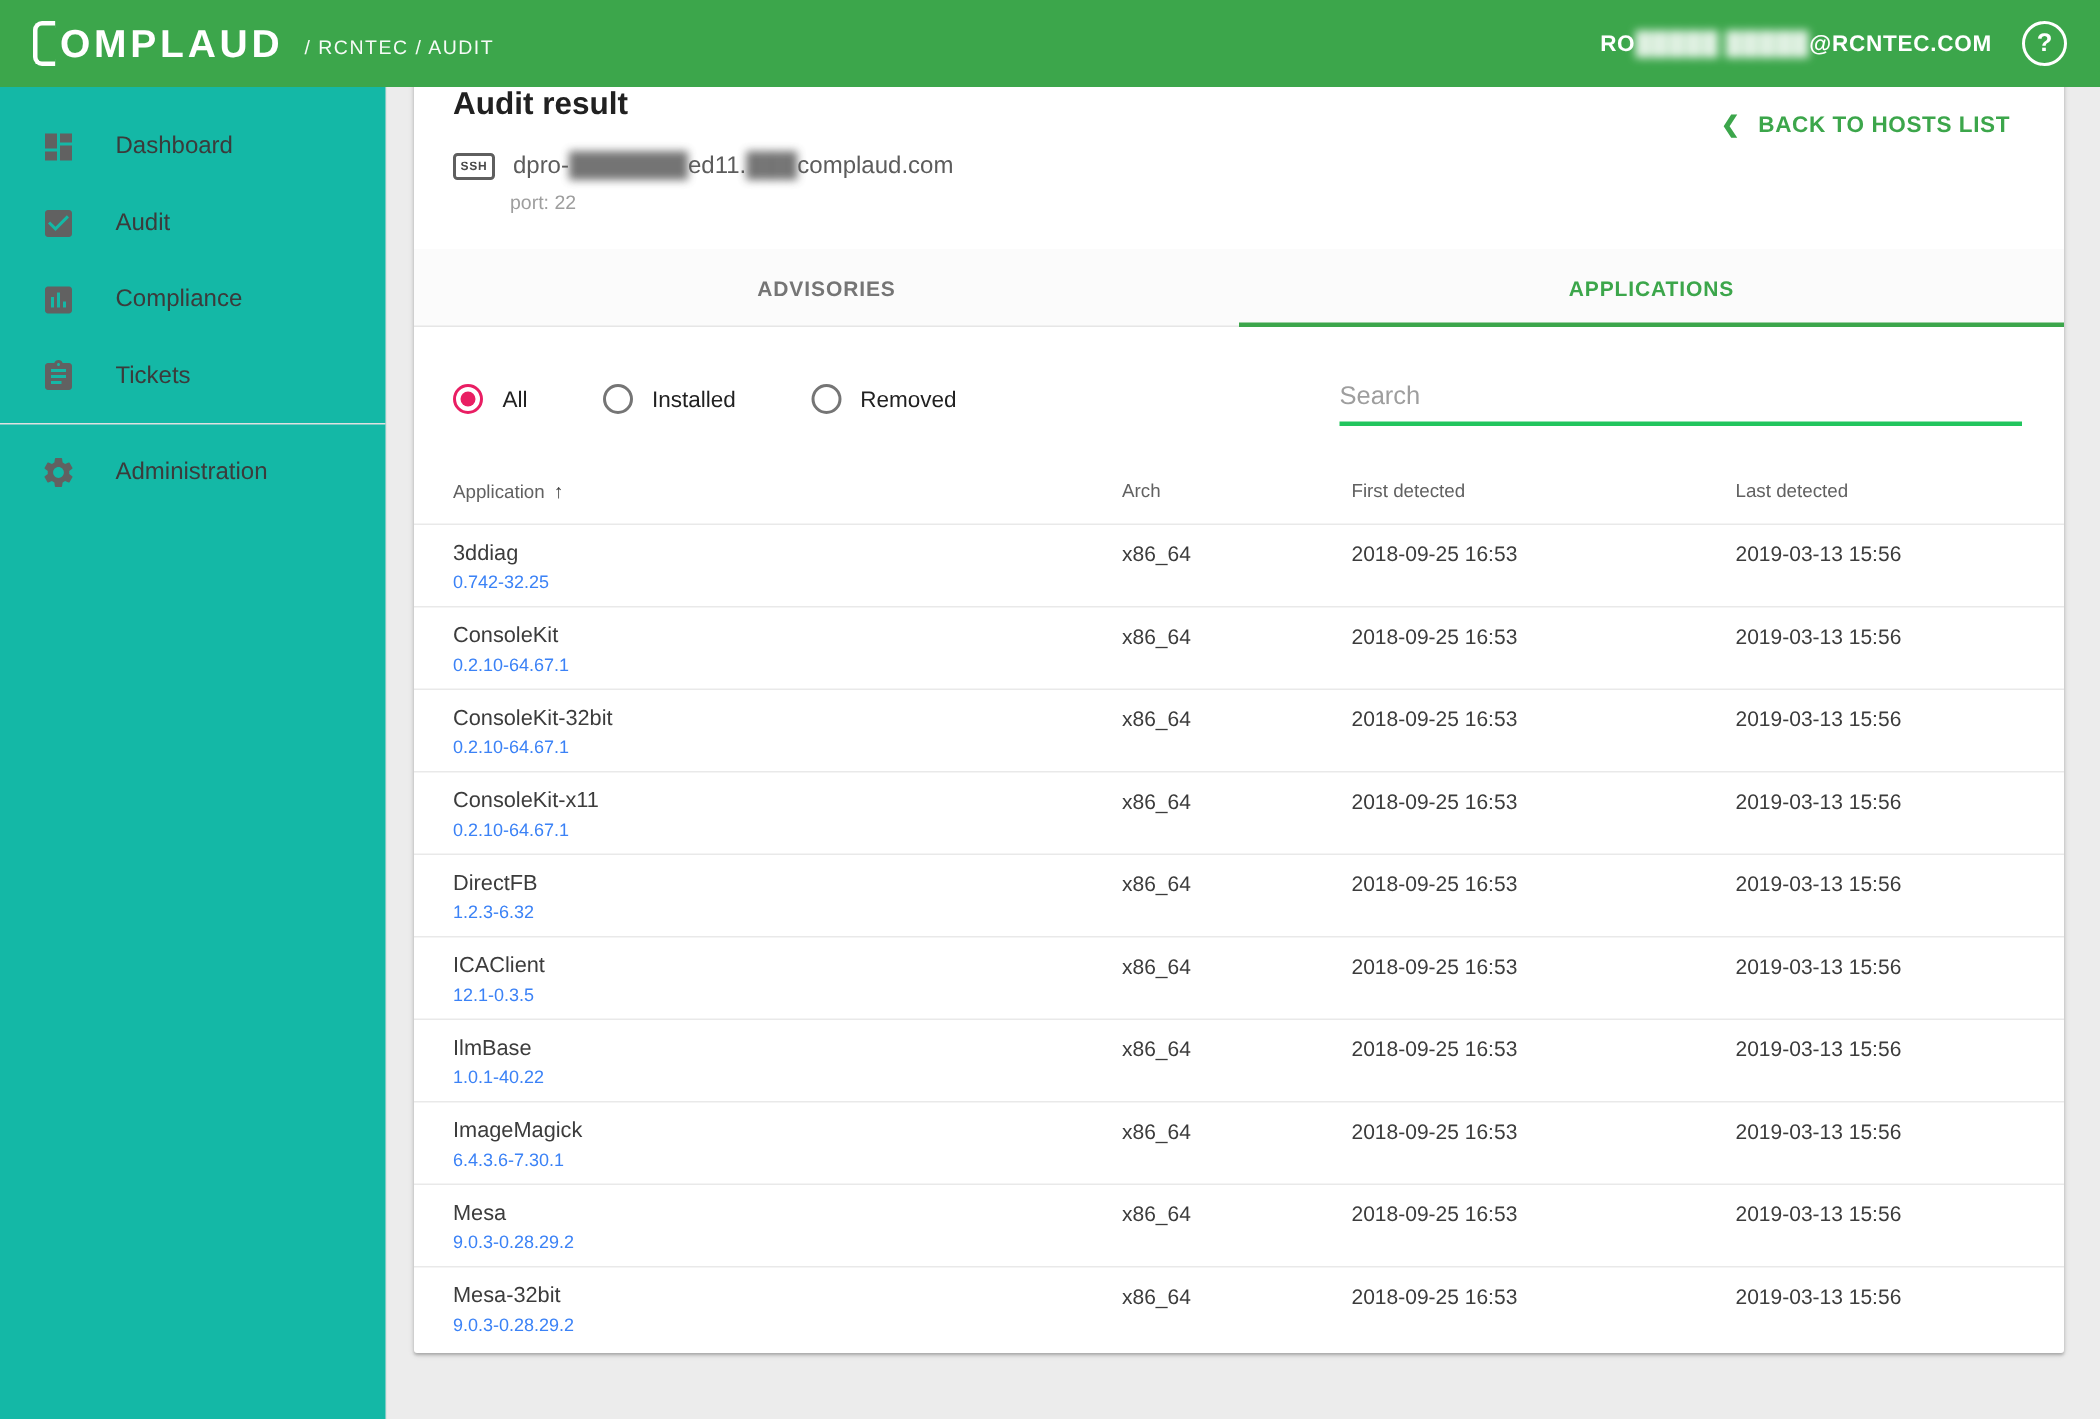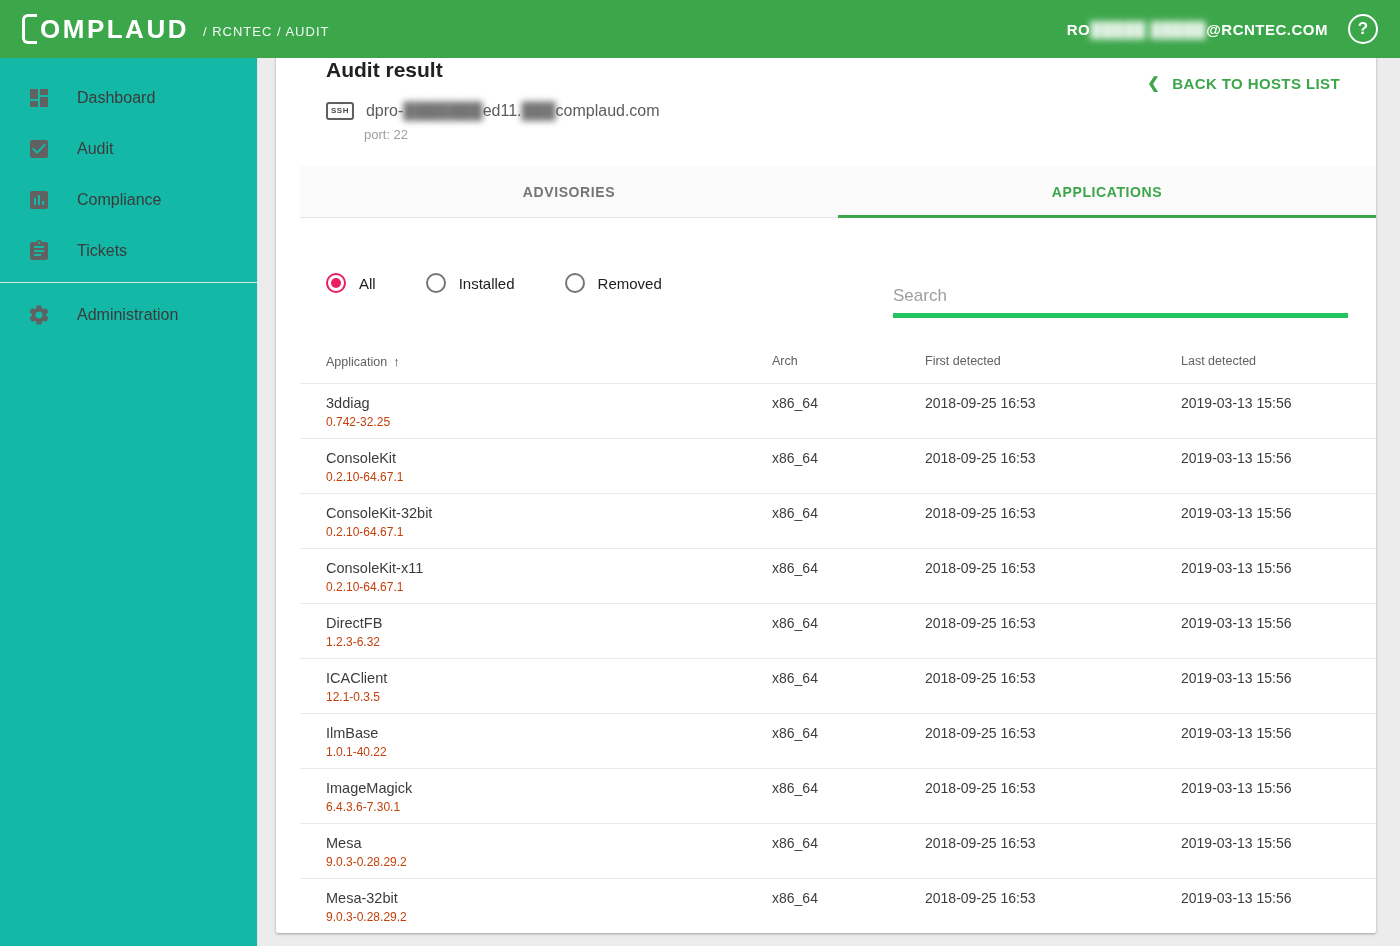--- a/index.html
+++ b/index.html
@@ -27,21 +27,21 @@
              border-right:1px solid #e2e2e2; padding-top:14px; z-index:10; }
   .side-item { display:flex; align-items:center; height:51px; padding-left:27px; cursor:pointer; }
   .side-icon { width:24px; height:24px; flex:0 0 24px; }
   .side-icon svg { width:24px; height:24px; fill:#616161; display:block; }
   .side-label { font-size:16px; color:#3b3b3b; margin-left:26px; }
   .side-divider { border-top:1px solid #e0e0e0; margin:6px 0; }
 
   
   .main { margin-left:258px; padding:22px 12px 0 18px; }
   .card { background:#fff; width:1100px; box-shadow:0 1px 2px rgba(0,0,0,.22), 0 1px 4px rgba(0,0,0,.12);
-          border-radius:2px; min-height:880px;padding-left:24px; }
+          border-radius:2px; min-height:880px; }
 
   .card-head { position:relative; padding:36px 26px 24px 26px; }
   .card-title { font-size:21px; font-weight:bold; color:#212121; }
   .host-line { display:flex; align-items:center; margin-top:20px; }
   .ssh-badge { border:2px solid #5f5f5f; border-radius:3px; color:#4a4a4a; font-size:8px;
                font-weight:bold; padding:3px 3px; letter-spacing:.5px; line-height:1; }
   .host-text { font-size:16px; color:#5c5c5c; margin-left:12px; }
   .port-text { font-size:13px; color:#9e9e9e; margin-left:38px; margin-top:7px; }
   .back-link { position:absolute; right:36px; top:52px; display:flex; align-items:center;
                color:#3CA64B; font-size:15px; font-weight:bold; letter-spacing:.4px; cursor:pointer; }
@@ -57,33 +57,33 @@
   
   .filters { display:flex; align-items:center; padding:30px 28px 14px 26px; }
   .radio-opt { display:flex; align-items:center; margin-right:50px; cursor:pointer; }
   .radio-circle { width:20px; height:20px; border:2px solid #757575; border-radius:50%;
                   display:flex; align-items:center; justify-content:center; }
   .radio-opt.selected .radio-circle { border-color:#E91E63; }
   .radio-dot { width:10px; height:10px; border-radius:50%; background:transparent; }
   .radio-opt.selected .radio-dot { background:#E91E63; }
   .radio-label { font-size:15px; color:#212121; margin-left:13px; }
   .search-wrap { margin-left:auto; }
-  .search-input { width:455px; border:none; border-bottom:5px solid #22c55e; font-size:17px;
+  .search-input { width:455px; border:none; border-bottom:3px solid #22c55e; font-size:17px;
                   padding:6px 0 7px 0; outline:none; color:#14532d; background:transparent;
-                  font-family:"Liberation Sans", sans-serif;margin-top:32px; }
+                  font-family:"Liberation Sans", sans-serif; }
   .search-input::placeholder { color:#9e9e9e; }
 
   
   .thead { display:grid; grid-template-columns:446px 153px 256px 1fr; padding:22px 26px 14px 26px; }
   .th { font-size:12.5px; color:#616161; cursor:pointer; }
   .sort-arrow { font-size:13px; margin-left:6px; color:#424242; }
   .tbody .trow { display:grid; grid-template-columns:446px 153px 256px 1fr; padding:10px 26px 9px 26px;
                  border-top:1px solid #e9e9e9; cursor:pointer; }
   .app-name { font-size:14.5px; color:#3c3c3c; }
-  .app-version { font-size:12px; color:#c2410c; margin-top:4px; }
+  .app-version { font-size:12px; color:#3b82f6; margin-top:4px; }
   .cell { font-size:14px; color:#3c3c3c; padding-top:1px; }
 </style>
 </head>
 <body>
 
 <header class="topbar">
   <div class="logo">
     <span class="logo-bracket"></span>
     <span class="logo-text">OMPLAUD</span>
   </div>

